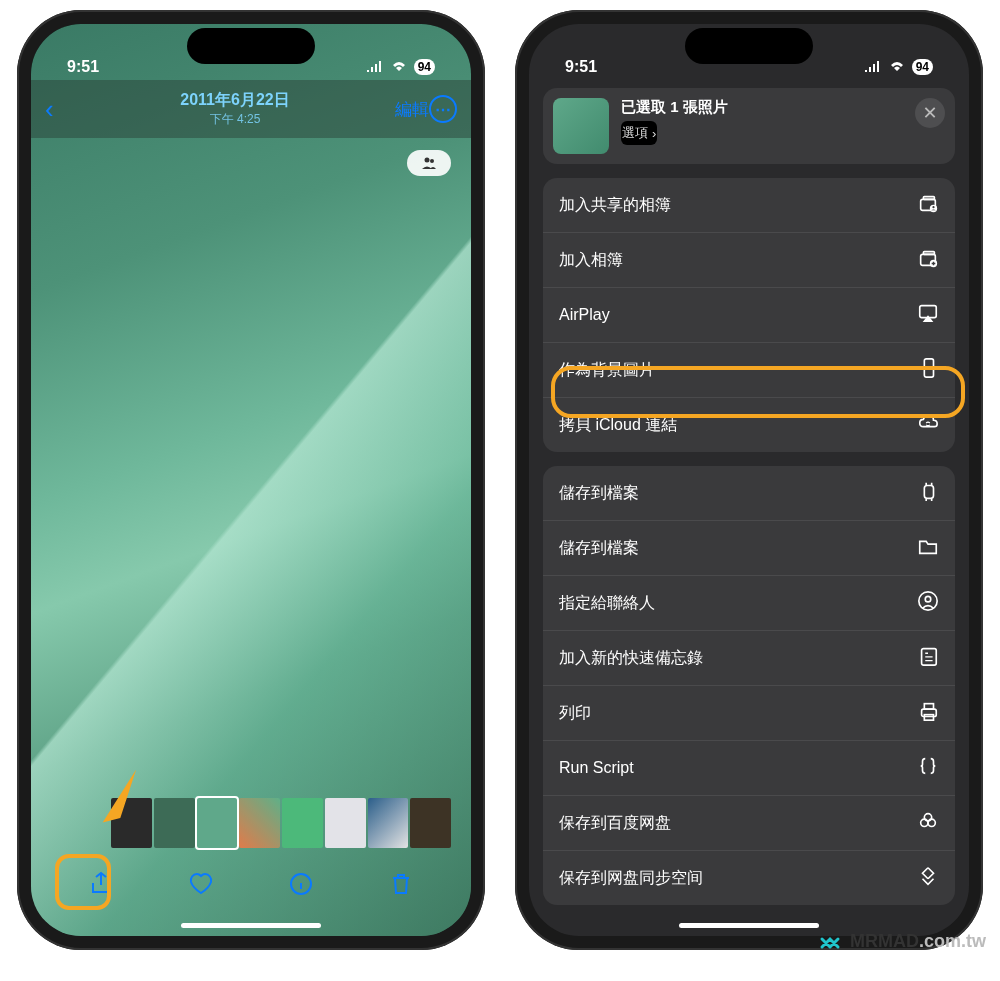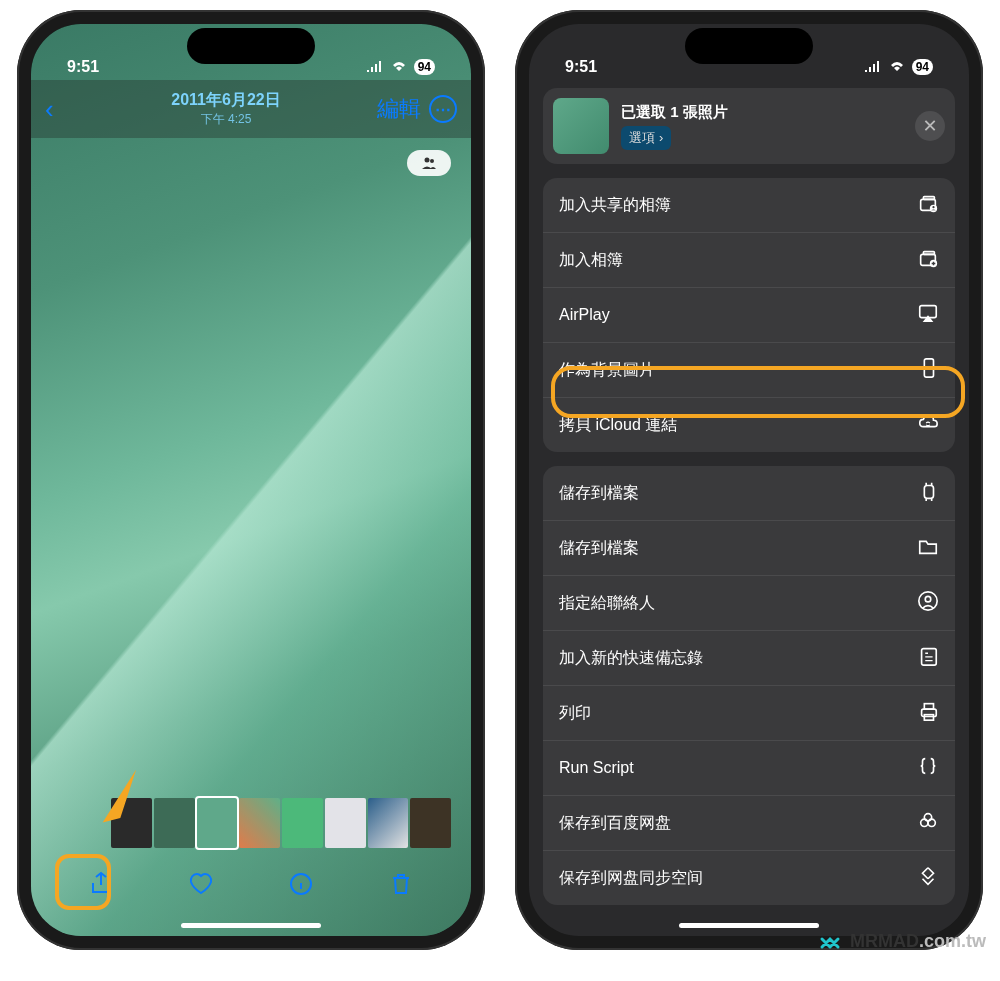--- a/index.html
+++ b/index.html
@@ -73,21 +73,21 @@
       height: 58px;
       display: flex;
       align-items: center;
       padding: 0 14px;
       z-index: 50;
       background: rgba(40,60,50,.45);
     }
     .back-btn { width: 30px; color: #0a7aff; font-size: 26px; }
     .header-title { flex: 1; text-align: center; color: #7dd3fc; font-size: 16px; font-weight: 600; }
     .header-title .sub { font-size: 12px; font-weight: 400; opacity: .85; }
-    .edit-btn { color: #0a7aff; font-size: 22px; font-weight: 500; margin-right: 8px; }
+    .edit-btn { color: #0a7aff; font-size: 17px; font-weight: 500; }
     .more-btn {
       width: 28px; height: 28px; border: 2px solid #0a7aff; border-radius: 50%;
       color: #0a7aff; display: flex; align-items: center; justify-content: center;
       font-size: 16px; font-weight: bold;
     }
     .photo-body {
       position: absolute; inset: 0;
       background: linear-gradient(160deg, #3a7a65 0%, #4d9278 25%, #6fb89b 45%, #86c9ac 55%, #5fa387 70%, #437d66 100%);
     }
     .photo-body::after {
@@ -137,27 +137,27 @@
     }
 
     
     .right-screen { background: #2a2a2c; }
     .right-screen .status-bar { color: #fff; }
     .share-header {
       margin: 8px 14px 14px;
       background: #3a3a3c;
       border-radius: 14px;
       padding: 10px;
-      display: flex; align-items: center; gap: 12px;
+      display: flex; align-items: flex-start; gap: 12px;
       position: relative;
     }
     .share-thumb { width: 56px; height: 56px; border-radius: 8px; background: linear-gradient(135deg, #5fa88a, #418b6e); }
     .share-info { flex: 1; color: #fff; }
     .share-title { font-size: 15px; font-weight: 600; margin-bottom: 4px; }
-    .options-btn { display: inline-flex; align-items: center; background: #0c4a6e; border-radius: 6px; padding: 3px 8px; font-size: 13px; color: #ddd; }
+    .options-btn { display: inline-flex; align-items: center; background: #000000; border-radius: 6px; padding: 3px 1px; font-size: 13px; color: #ddd; }
     .close-btn { width: 30px; height: 30px; background: #4e4e50; border-radius: 50%; color: #bbb; display:flex;align-items:center;justify-content:center;font-size:18px; }
     .menu-group {
       margin: 0 14px 14px;
       background: #3a3a3c;
       border-radius: 14px;
       overflow: hidden;
     }
     .menu-item {
       display: flex; align-items: center; justify-content: space-between;
       padding: 14px 16px;

